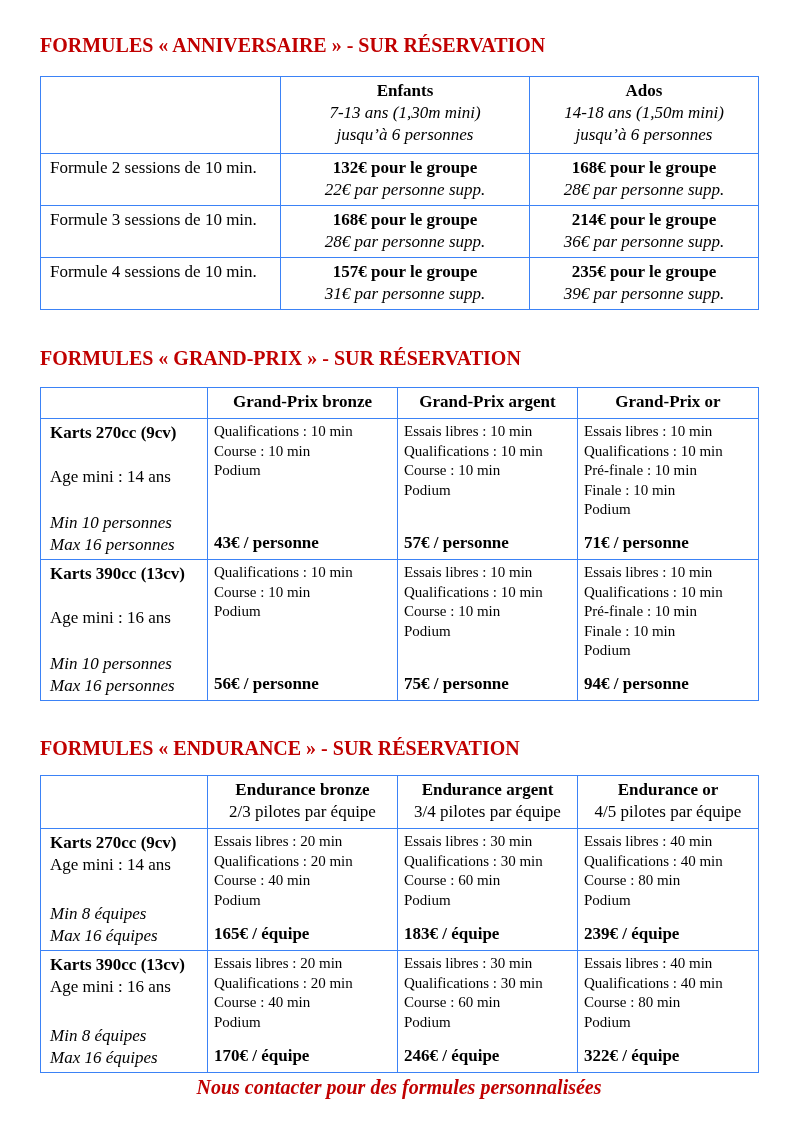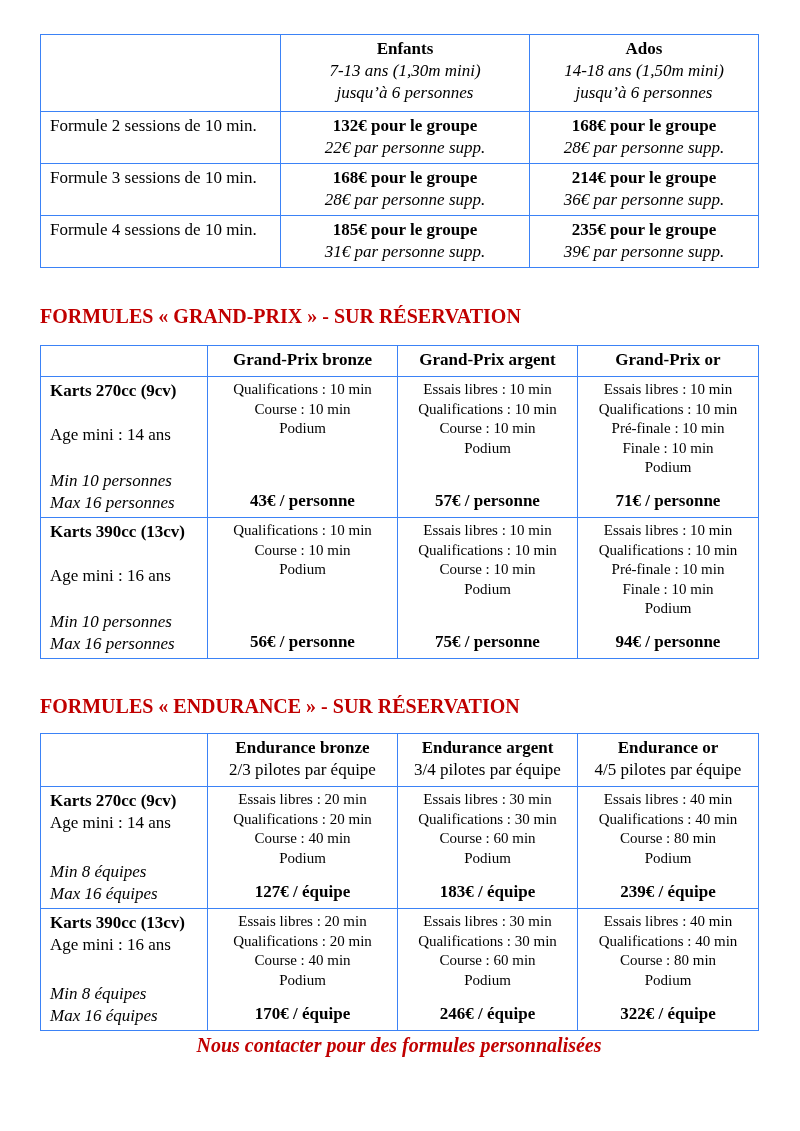--- a/index.html
+++ b/index.html
@@ -54,40 +54,41 @@
   .t2 .body-row td { height: 134px; }
   .t3 .body-row td { height: 115px; }
 
   .kart-cell { padding-left: 9px; }
   .kart-flex { display: flex; flex-direction: column; height: 100%; }
   .kart-name { font-weight: bold; }
   .gap-sm { height: 22px; }
   .kart-age-push { margin-bottom: auto; }
   .kart-minmax { font-style: italic; }
 
-  .session-cell { text-align: center; }
+  .session-cell { }
   .session-flex { display: flex; flex-direction: column; height: 100%; }
   .session-lines { font-size: 15px; line-height: 19.5px; }
   .cell-price { font-weight: bold; margin-top: auto; padding-bottom: 2px; }
 
   .footer-note {
     color: #C00000;
     font-weight: bold;
     font-style: italic;
     font-size: 20px;
     text-align: center;
     width: 718px;
     margin-top: 3px;
   }
 </style>
 </head>
 <body>
 
 <div class="page">
 
+  <div class="section-title t1-title">FORMULES « ANNIVERSAIRE » - SUR RÉSERVATION</div>
 
   <table class="t1">
     <colgroup>
         <col style="width:240px">
         <col style="width:249px">
         <col style="width:229px">
       </colgroup>
     <tbody>
         <tr class="hdr">
       <td></td>
@@ -120,21 +121,21 @@
         <div class="price-supp">28€ par personne supp.</div>
       </td>
       <td class="price-cell">
         <div class="price-main">214€ pour le groupe</div>
         <div class="price-supp">36€ par personne supp.</div>
       </td>
     </tr>
     <tr class="body-row">
       <td class="row-label">Formule 4 sessions de 10 min.</td>
       <td class="price-cell">
-        <div class="price-main">185€ pour le groupe</div>
+        <div class="price-main">157€ pour le groupe</div>
         <div class="price-supp">31€ par personne supp.</div>
       </td>
       <td class="price-cell">
         <div class="price-main">235€ pour le groupe</div>
         <div class="price-supp">39€ par personne supp.</div>
       </td>
     </tr>
   </tbody>
     </table>
 
@@ -283,21 +284,21 @@
         </div>
       </td>
       <td class="session-cell">
         <div class="session-flex">
           <div class="session-lines">
             <div>Essais libres : 20 min</div>
             <div>Qualifications : 20 min</div>
             <div>Course : 40 min</div>
             <div>Podium</div>
           </div>
-          <div class="cell-price">127€ / équipe</div>
+          <div class="cell-price">165€ / équipe</div>
         </div>
       </td>
       <td class="session-cell">
         <div class="session-flex">
           <div class="session-lines">
             <div>Essais libres : 30 min</div>
             <div>Qualifications : 30 min</div>
             <div>Course : 60 min</div>
             <div>Podium</div>
           </div>

